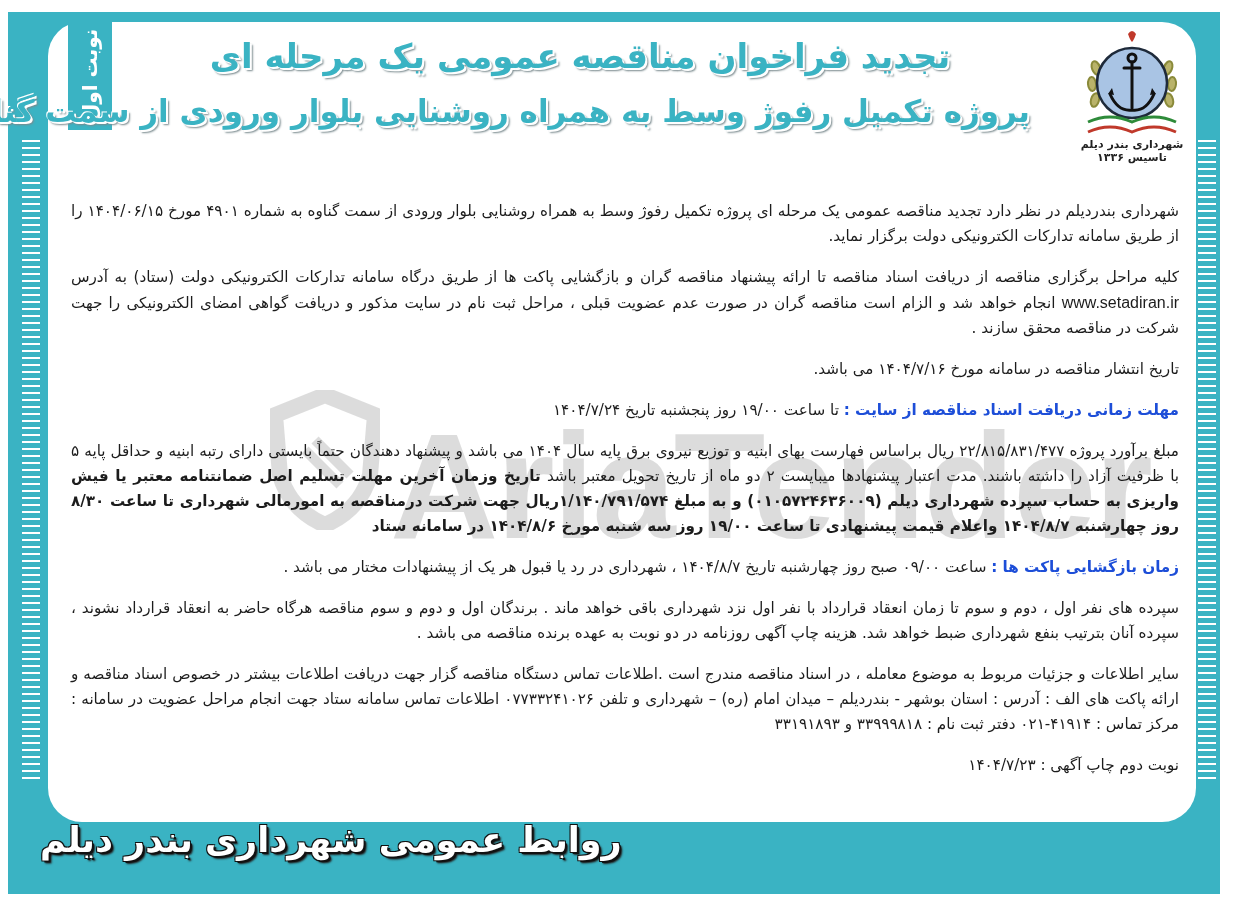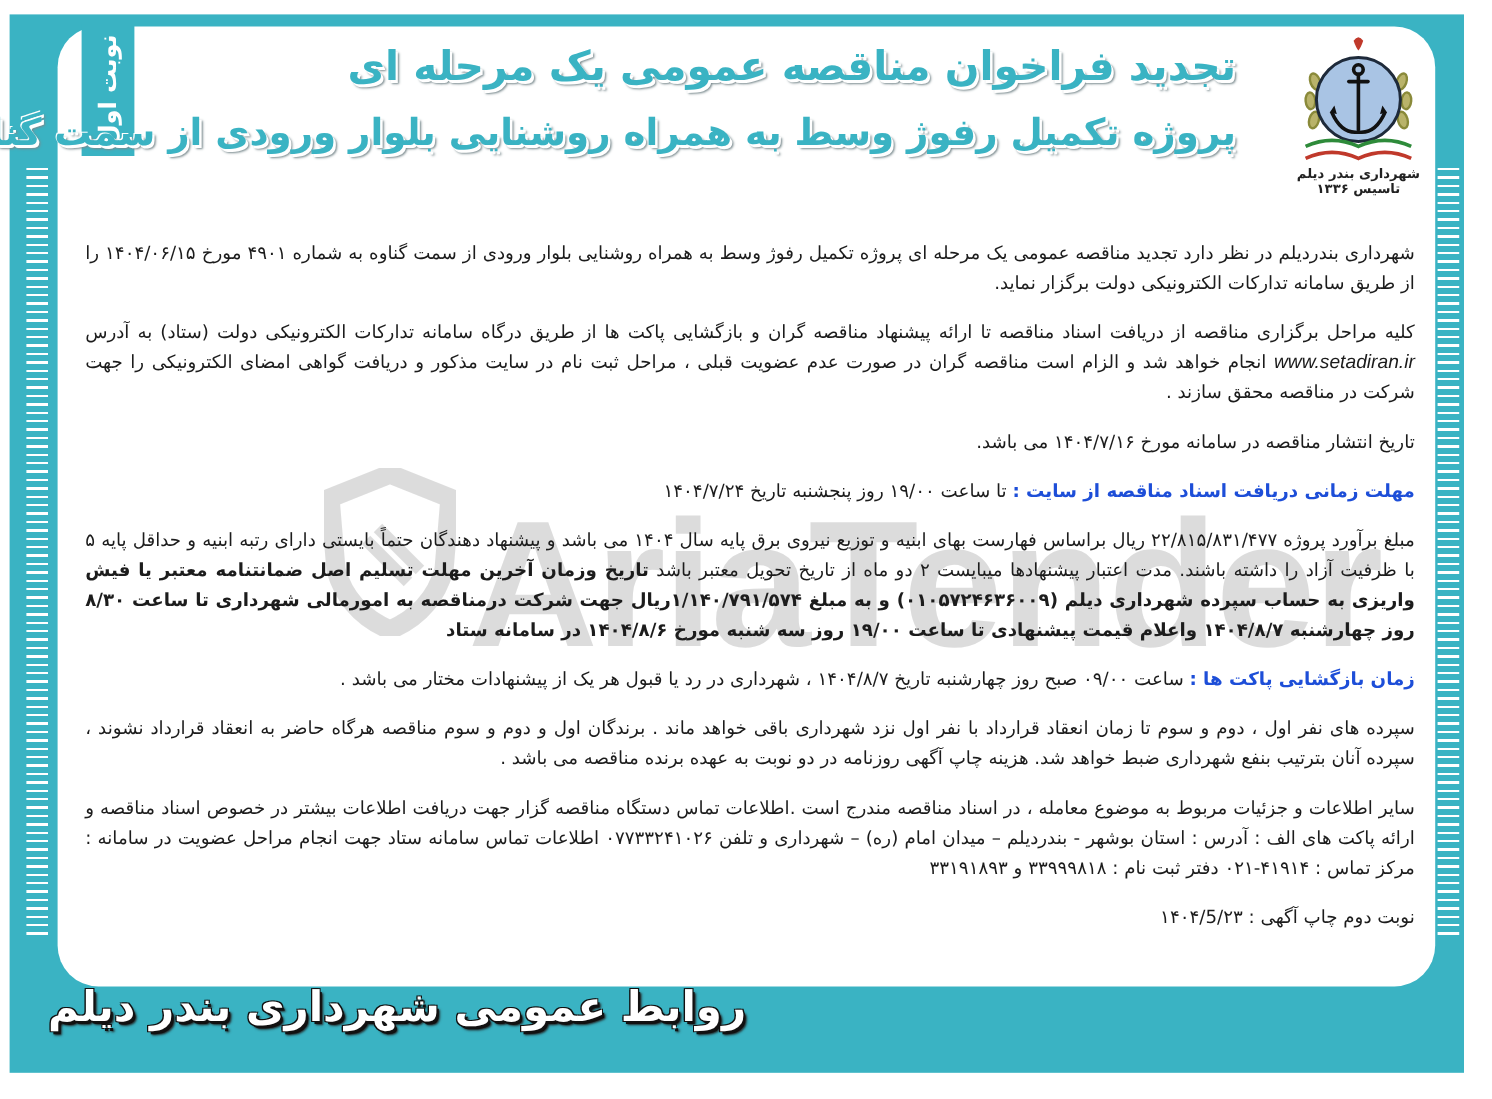--- a/index.html
+++ b/index.html
@@ -33,21 +33,21 @@
     position: absolute; left: 1045px; top: 28px; width: 112px; height: 145px;
     text-align: center;
     margin-left: 31px;
   }
   .logo svg { display: block; margin: 0 auto; }
   .logo-caption {
     font-size: 11px; font-weight: bold; color: #222; line-height: 13px; direction: rtl;
   }
 
   .title-block {
-    position: absolute; left: 130px; top: 30px; width: 900px; direction: rtl;
+    position: absolute; left: 130px; top: 30px; width: 900px; text-align: center; direction: rtl;
   }
   .title-line {
     font-family: "DejaVu Sans", sans-serif; font-weight: bold; color: #3ab3c3;
     text-shadow: 2px 2px 0 #ffffff, 3px 3px 2px #7a8a8e, -1px -1px 0 #ffffff;
     white-space: nowrap;
   }
   .title-line.l1 { font-size: 34px; line-height: 52px; }
   .title-line.l2 { font-size: 31px; line-height: 58px; }
 
   .watermark {
@@ -63,21 +63,21 @@
   }
 
   .body-text {
     position: absolute; left: 55px; top: 183px; width: 1140px;
     direction: rtl; text-align: justify;
     font-size: 15.2px; line-height: 25px; color: #1c1c1c;
   }
   .body-text p { margin: 16px; }
   .hl { color: #1d4ed8; font-weight: bold; }
   .bold { font-weight: bold; }
-  .latin { direction: ltr; unicode-bidi: embed; font-family: "Liberation Sans", sans-serif; font-size: 16px; font-style: italic; }
+  .latin { direction: ltr; unicode-bidi: embed; font-family: "Liberation Sans", sans-serif; font-size: 16px; }
 
   .footer-title {
     position: absolute; left: 40px; top: 820px; direction: rtl;
     font-size: 35px; font-weight: bold; color: #ffffff;
     text-shadow: 2px 2px 0 #111, -1px -1px 0 #111, 1px -1px 0 #111, -1px 1px 0 #111, 3px 3px 2px #222;
     white-space: nowrap;
   }
 </style>
 </head>
 <body>
@@ -149,16 +149,16 @@
   <p>
     <span>مبلغ برآورد پروژه ۲۲/۸۱۵/۸۳۱/۴۷۷ ریال براساس فهارست بهای ابنیه و توزیع نیروی برق پایه سال ۱۴۰۴ می باشد و پیشنهاد دهندگان حتماً بایستی دارای رتبه ابنیه و حداقل پایه ۵ با ظرفیت آزاد را داشته باشند. مدت اعتبار پیشنهادها میبایست ۲ دو ماه از تاریخ تحویل معتبر باشد</span>
     <span class="bold">تاریخ وزمان آخرین مهلت تسلیم اصل ضمانتنامه معتبر یا فیش واریزی به حساب سپرده شهرداری دیلم (۰۱۰۵۷۲۴۶۳۶۰۰۹) و به مبلغ ۱/۱۴۰/۷۹۱/۵۷۴ریال جهت شرکت درمناقصه به امورمالی شهرداری تا ساعت ۸/۳۰ روز چهارشنبه ۱۴۰۴/۸/۷ واعلام قیمت پیشنهادی تا ساعت ۱۹/۰۰ روز سه شنبه مورخ ۱۴۰۴/۸/۶ در سامانه ستاد</span>
   </p>
   <p>
     <span class="hl">زمان بازگشایی پاکت ها :</span>
     <span>ساعت ۰۹/۰۰ صبح روز چهارشنبه تاریخ ۱۴۰۴/۸/۷ ، شهرداری در رد یا قبول هر یک از پیشنهادات مختار می باشد .</span>
   </p>
   <p>سپرده های نفر اول ، دوم و سوم تا زمان انعقاد قرارداد با نفر اول نزد شهرداری باقی خواهد ماند . برندگان اول و دوم و سوم مناقصه هرگاه حاضر به انعقاد قرارداد نشوند ، سپرده آنان بترتیب بنفع شهرداری ضبط خواهد شد. هزینه چاپ آگهی روزنامه در دو نوبت به عهده برنده مناقصه می باشد .</p>
   <p>سایر اطلاعات و جزئیات مربوط به موضوع معامله ، در اسناد مناقصه مندرج است .اطلاعات تماس دستگاه مناقصه گزار جهت دریافت اطلاعات بیشتر در خصوص اسناد مناقصه و ارائه پاکت های الف : آدرس : استان بوشهر - بندردیلم – میدان امام (ره) – شهرداری و تلفن ۰۷۷۳۳۲۴۱۰۲۶ اطلاعات تماس سامانه ستاد جهت انجام مراحل عضویت در سامانه : مرکز تماس : ۴۱۹۱۴-۰۲۱ دفتر ثبت نام : ۳۳۹۹۹۸۱۸ و ۳۳۱۹۱۸۹۳</p>
-  <p>نوبت دوم چاپ آگهی : ۱۴۰۴/5/۲۳</p>
+  <p>نوبت دوم چاپ آگهی : ۱۴۰۴/۷/۲۳</p>
 </div>
 
 <div class="footer-title">روابط عمومی شهرداری بندر دیلم</div>
 
 </body></html>

